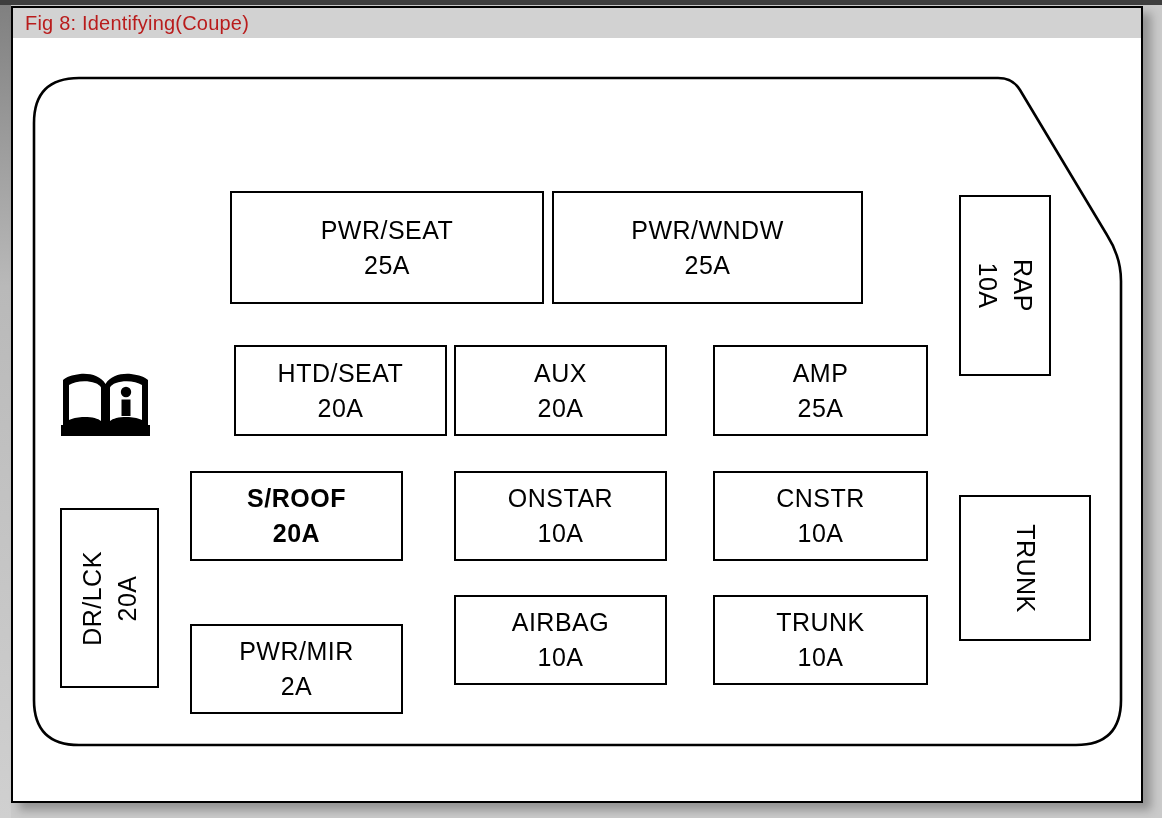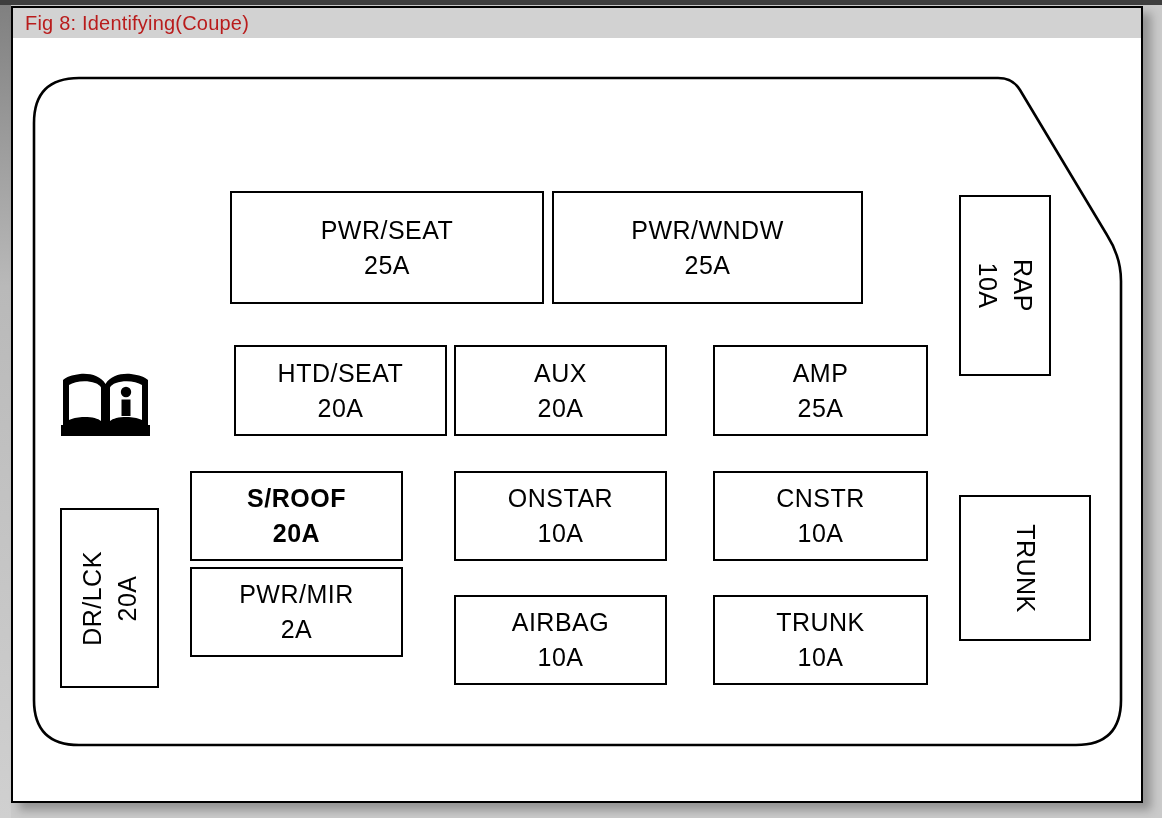--- a/index.html
+++ b/index.html
@@ -119,21 +119,21 @@
       <div class="fuse" style="left:441px; top:433px; width:213px; height:90px;">
         <span>ONSTAR</span>
         <span>10A</span>
       </div>
 
       <div class="fuse" style="left:700px; top:433px; width:215px; height:90px;">
         <span>CNSTR</span>
         <span>10A</span>
       </div>
 
-      <div class="fuse" style="left:177px; top:529px; width:213px; height:90px;">
+      <div class="fuse" style="left:177px; top:586px; width:213px; height:90px;">
         <span>PWR/MIR</span>
         <span>2A</span>
       </div>
 
       <div class="fuse" style="left:441px; top:557px; width:213px; height:90px;">
         <span>AIRBAG</span>
         <span>10A</span>
       </div>
 
       <div class="fuse" style="left:700px; top:557px; width:215px; height:90px;">

